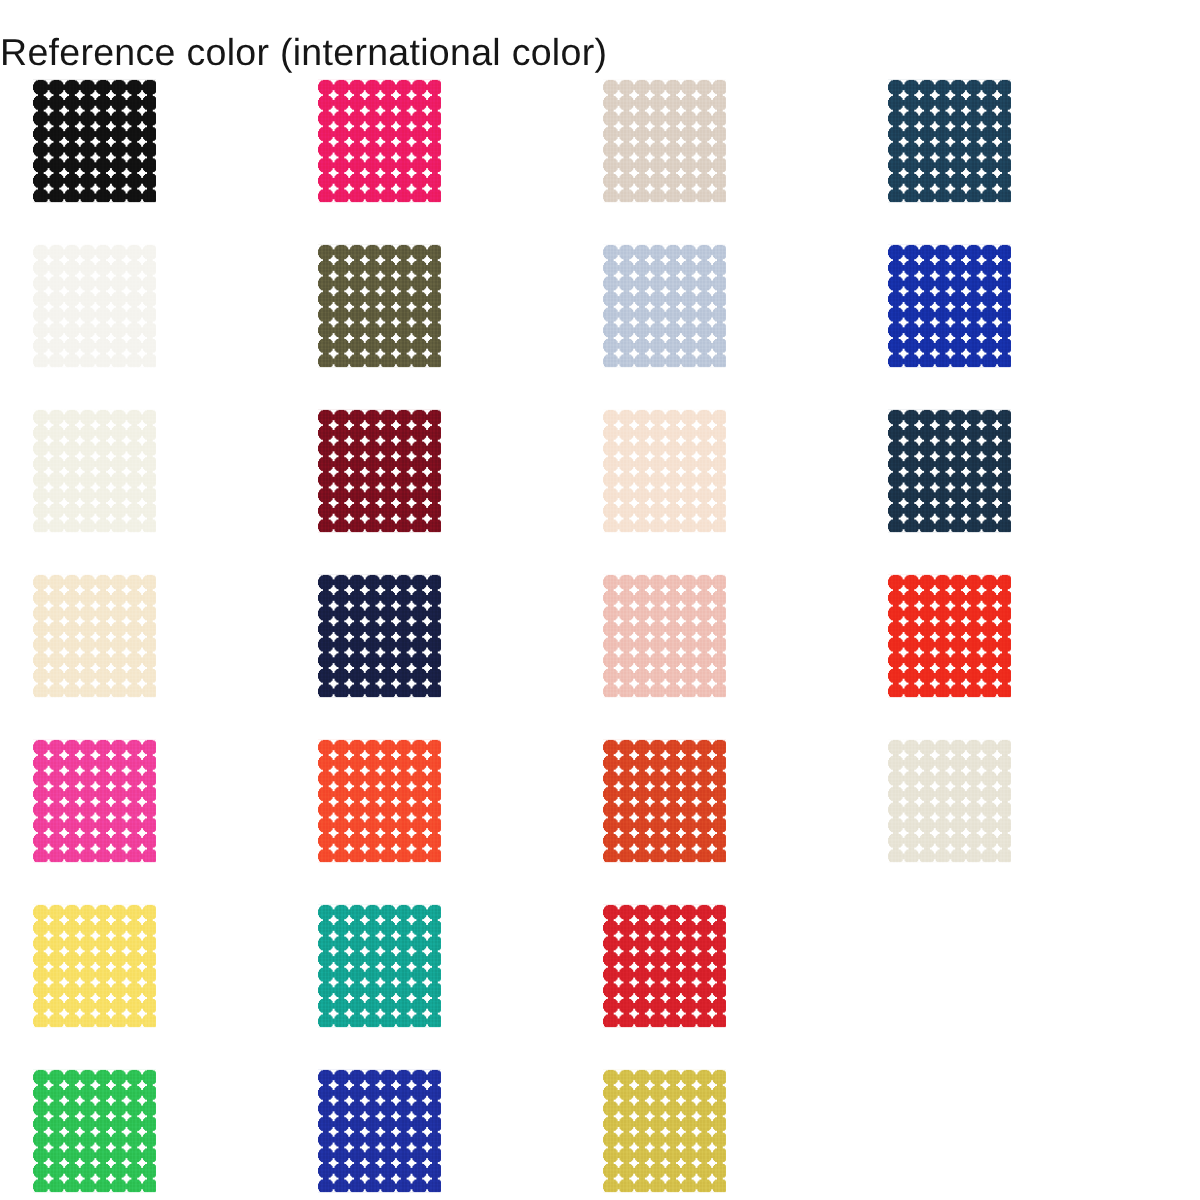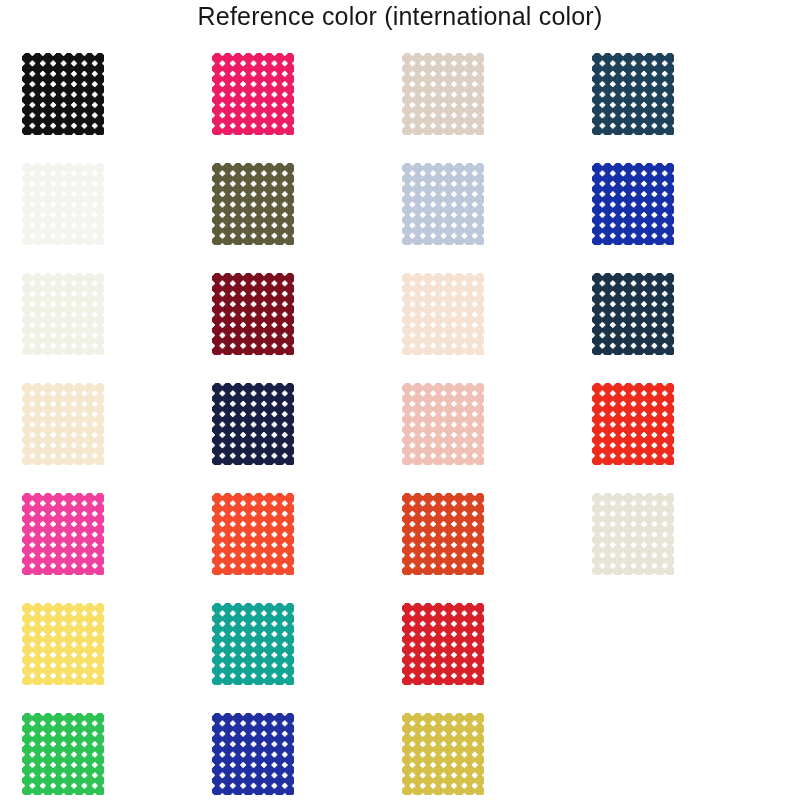--- a/index.html
+++ b/index.html
@@ -19,24 +19,24 @@
   #chart-root {
     position: relative;
     width: 800px;
     height: 800px;
     background: #ffffff;
   }
 
   
   .chart-title {
     position: absolute;
-    top: 2px;
+    top: 21px;
     left: 0;
     width: 800px;
-    text-align: center;
+    text-align: left;
     font-size: 25px;
     font-weight: 400;
     letter-spacing: 0.2px;
     color: #161616;
     font-family: "Liberation Sans", sans-serif;
     white-space: nowrap;
   }
 
   
   .swatch-grid {

